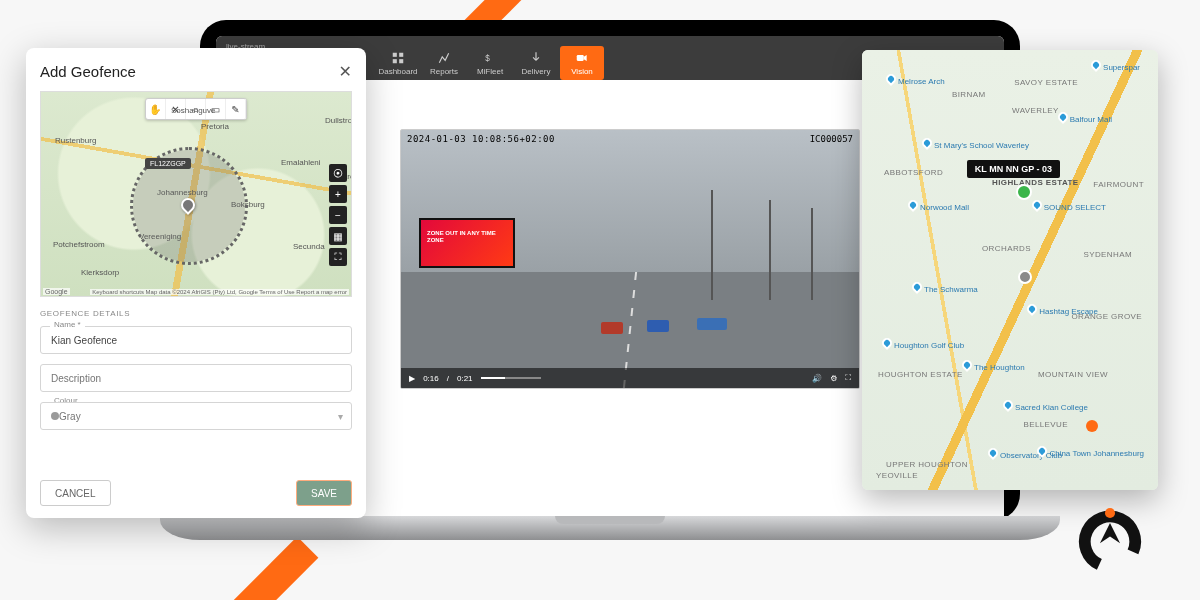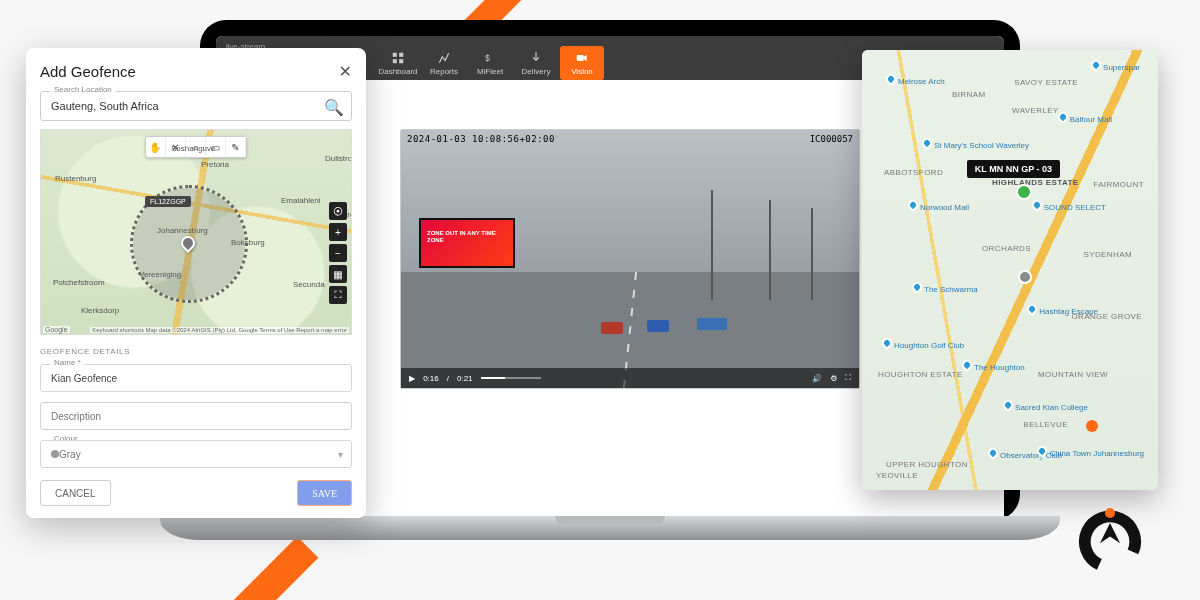--- a/index.html
+++ b/index.html
@@ -77,21 +77,21 @@
 
   .section-label { font-size:8px; letter-spacing:.08em; color:#888; margin:12px 0 8px; }
   .field { position:relative; margin-bottom:10px; }
   .field label { position:absolute; top:-6px; left:10px; background:#fff; padding:0 4px; font-size:8px; color:#888; }
   .field input, .field .select { width:100%; height:28px; border:1px solid #d5d5d5; border-radius:3px; padding:0 10px; font-size:10px; color:#444; }
   .field .select { display:flex; align-items:center; color:#777; position:relative;}
   .field .select .sw{ width:8px; height:8px; border-radius:50%; background:#9a9a9a;}
   .field .select::after{ content:"▾"; position:absolute; right:8px; color:#aaa; font-size:10px;}
   .panel-actions { margin-top:auto; display:flex; justify-content:space-between; }
   .btn { height:26px; padding:0 14px; border-radius:3px; font-size:10px; border:1px solid #ccc; background:#fff; color:#666; }
-  .btn.primary { background:#1d4ed8; border-color:#ff6a13; color:#fff; opacity:.55;font-family:Liberation Serif, serif; }
+  .btn.primary { background:#14532d; border-color:#ff6a13; color:#fff; opacity:.55; }
 
   
   .track { position:absolute; right:42px; top:50px; width:296px; height:440px; background:#eef3ee; border-radius:6px; box-shadow:0 10px 30px rgba(0,0,0,.28); overflow:hidden; }
   .track .bg { position:absolute; inset:0; background:
     linear-gradient(115deg, transparent 54%, #f2c04a 54% 56%, transparent 56%),
     linear-gradient(80deg, transparent 30%, #f6d67a 30% 31%, transparent 31%),
     linear-gradient(#eaf1e6,#e3ece0); }
   .poi { position:absolute; font-size:8px; color:#2b7ab0; white-space:nowrap; }
   .poi .pin{ width:10px; height:10px; background:#2b9bd8; border-radius:50% 50% 50% 0; transform:rotate(-45deg); display:inline-block; margin-right:2px; border:2px solid #fff;}
   .area { position:absolute; font-size:8px; color:#777; letter-spacing:.05em; }
@@ -185,25 +185,20 @@
       </div>
     </div>
   </div>
   <div class="laptop-base"></div>
 </div>
 
 <div class="panel">
   <div class="panel-h">
     <h2>Add Geofence</h2>
     <span class="close-x">✕</span>
-  </div>
-  <div class="search">
-    <label>Search Location</label>
-    <input value="Gauteng, South Africa" style="">
-    <span class="mag">🔍</span>
   </div>
   <div class="gmap">
     <div class="land"></div>
       <div class="roads"></div>
     <div class="draw-tools">
       <span>✋</span>
       <span>✕</span>
       <span>○</span>
       <span>▭</span>
       <span>✎</span>

